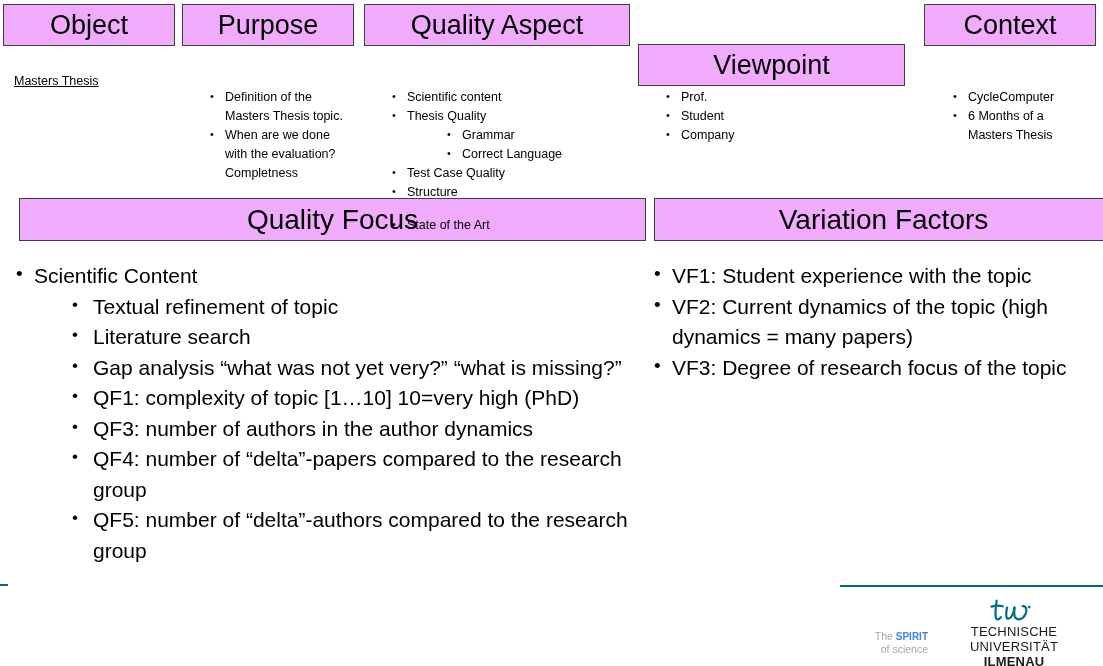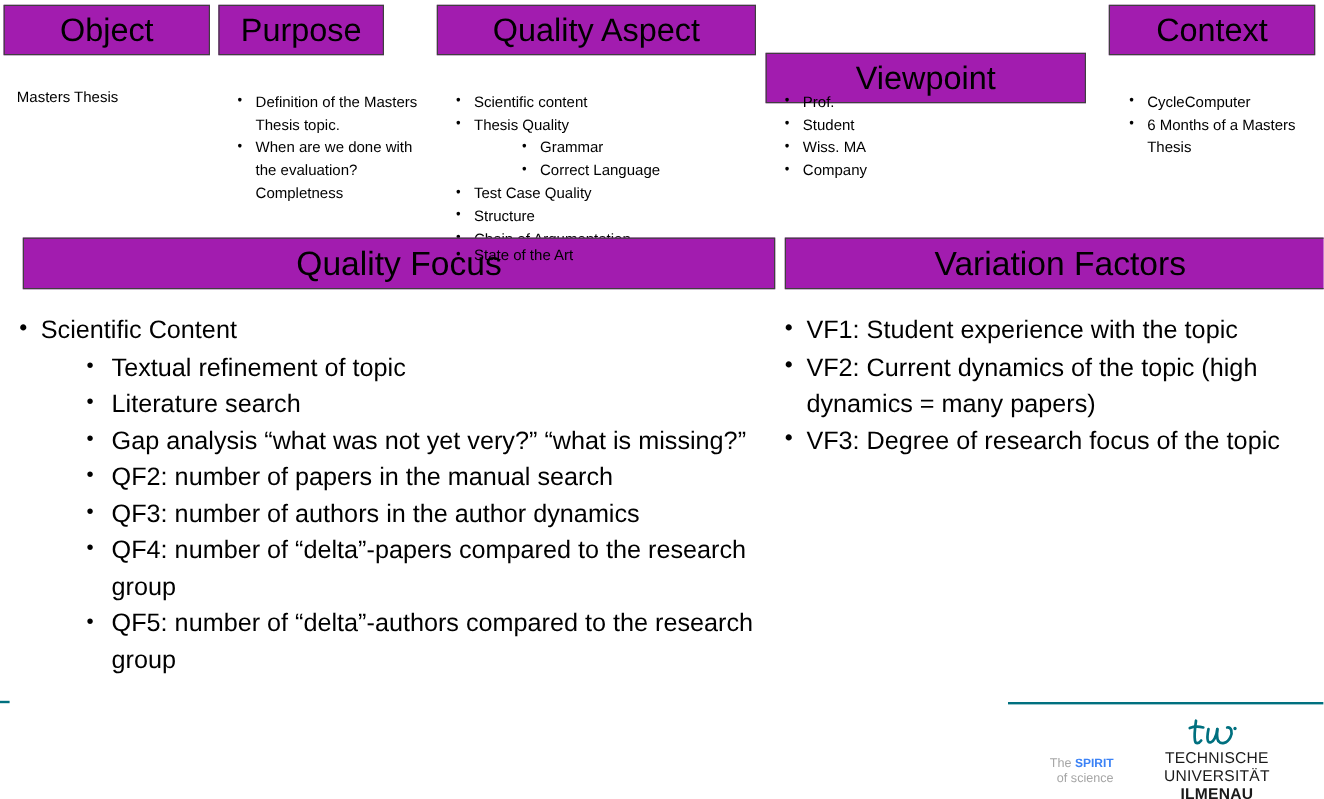--- a/index.html
+++ b/index.html
@@ -12,21 +12,21 @@
     height: 666px;
     position: relative;
     overflow: hidden;
     font-family: "Liberation Sans", sans-serif;
     color: #000000;
   }
 
   
   .hdr {
     position: absolute;
-    background: #a21caf;
+    background: #f0abfc;
     border: 1.5px solid #3f3f3f;
     box-sizing: border-box;
     display: flex;
     align-items: center;
     justify-content: center;
     color: #000;
     white-space: nowrap;
   }
   .hdr-top { height: 42px; font-size: 27px; }
   .hdr-band { height: 43px; font-size: 28px; margin-left: 16px; }
@@ -35,21 +35,21 @@
   .col {
     position: absolute;
     box-sizing: border-box;
   }
   .plain {
     font-size: 12.5px;
     line-height: 19px;
   }
   ul.lst {
     list-style: none;
-    margin: 4px;
+    margin: 16px;
     padding: 0;
   }
   ul.lst > li {
     position: relative;
     padding-left: 17px;
     font-size: 12.5px;
     line-height: 19px;
     margin: 0;
   }
   ul.lst > li::before {
@@ -155,34 +155,34 @@
     color: #1a1a1a;
     line-height: 15px;
   }
 </style>
 </head>
 <body>
 
 <div class="hdr hdr-top" style="left:3px; top:4px; width:172px;">
   <span>Object</span>
 </div>
-<div class="hdr hdr-top" style="left:182px; top:4px; width:138px;">
+<div class="hdr hdr-top" style="left:182px; top:4px; width:172px;">
   <span>Purpose</span>
 </div>
 <div class="hdr hdr-top" style="left:364px; top:4px; width:266px;">
   <span>Quality Aspect</span>
 </div>
 <div class="hdr hdr-top" style="left:638px; top:4px; width:267px;margin-top:40px;">
   <span>Viewpoint</span>
 </div>
 <div class="hdr hdr-top" style="left:924px; top:4px; width:172px;">
   <span>Context</span>
 </div>
 
-<div class="col plain" style="left:14px; top:72px; width:160px;">
+<div class="col plain" style="left:14px; top:72px; width:160px;text-decoration:underline;">
   <div>Masters Thesis</div>
 </div>
 
 <div class="col" style="left:192px; top:72px; width:170px;">
   <ul class="lst">
     <li>Definition of the Masters Thesis topic.</li>
     <li>When are we done with the evaluation? Completness</li>
   </ul>
 </div>
 
@@ -201,21 +201,20 @@
 <div class="col" style="left:374px; top:200px; width:262px; z-index:5;">
   <ul class="lst">
     <li>State of the Art</li>
   </ul>
 </div>
 
 <div class="col" style="left:648px; top:72px; width:250px;">
   <ul class="lst">
     <li>Prof.</li>
     <li>Student</li>
-    <li>Wiss. MA</li>
     <li>Company</li>
   </ul>
 </div>
 
 <div class="col" style="left:935px; top:72px; width:150px;">
   <ul class="lst">
     <li>CycleComputer</li>
     <li>6 Months of a Masters Thesis</li>
   </ul>
 </div>
@@ -226,21 +225,21 @@
 <div class="hdr hdr-band" style="left:638px; top:198px; width:459px;">
   <span>Variation Factors</span>
 </div>
 
 <div class="col" style="left:4px; top:261px; width:626px;">
   <ul class="big">
     <li class="l1">Scientific Content</li>
     <li class="l2">Textual refinement of topic</li>
     <li class="l2">Literature search</li>
     <li class="l2">Gap analysis “what was not yet very?” “what is missing?”</li>
-    <li class="l2">QF2: number of papers in the manual search</li>
+    <li class="l2">QF1: complexity of topic [1…10] 10=very high (PhD)</li>
     <li class="l2">QF3: number of authors in the author dynamics</li>
     <li class="l2">QF4: number of “delta”-papers compared to the research group</li>
     <li class="l2">QF5: number of “delta”-authors compared to the research group</li>
   </ul>
 </div>
 
 <div class="col" style="left:642px; top:261px; width:452px;">
   <ul class="big">
     <li class="l1">VF1: Student experience with the topic</li>
     <li class="l1">VF2: Current dynamics of the topic (high dynamics = many papers)</li>

